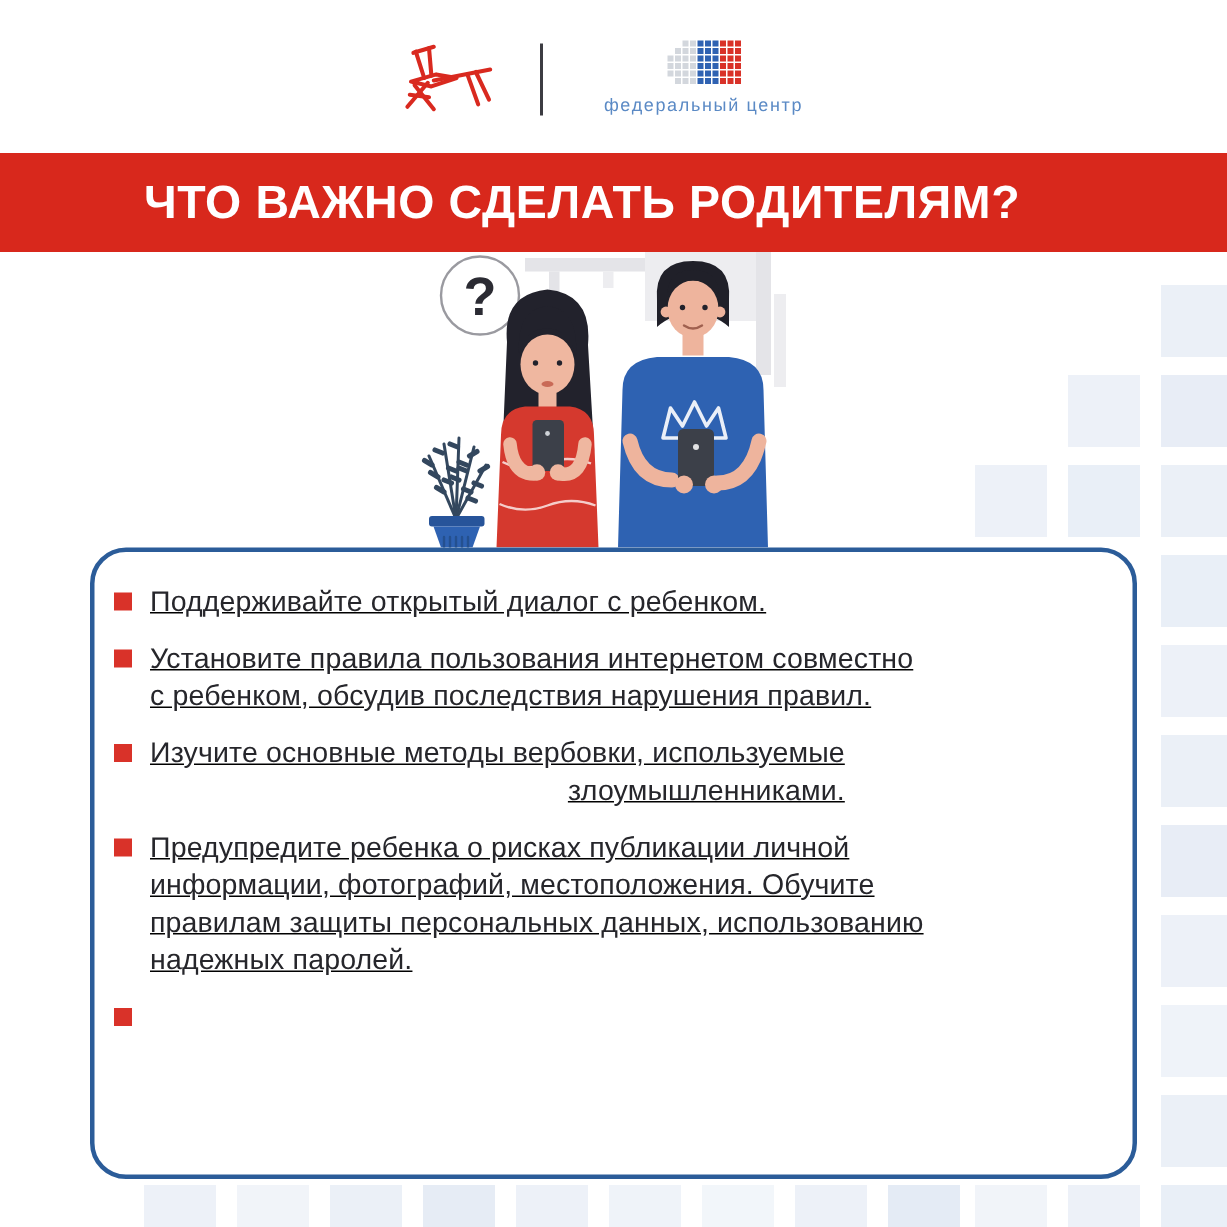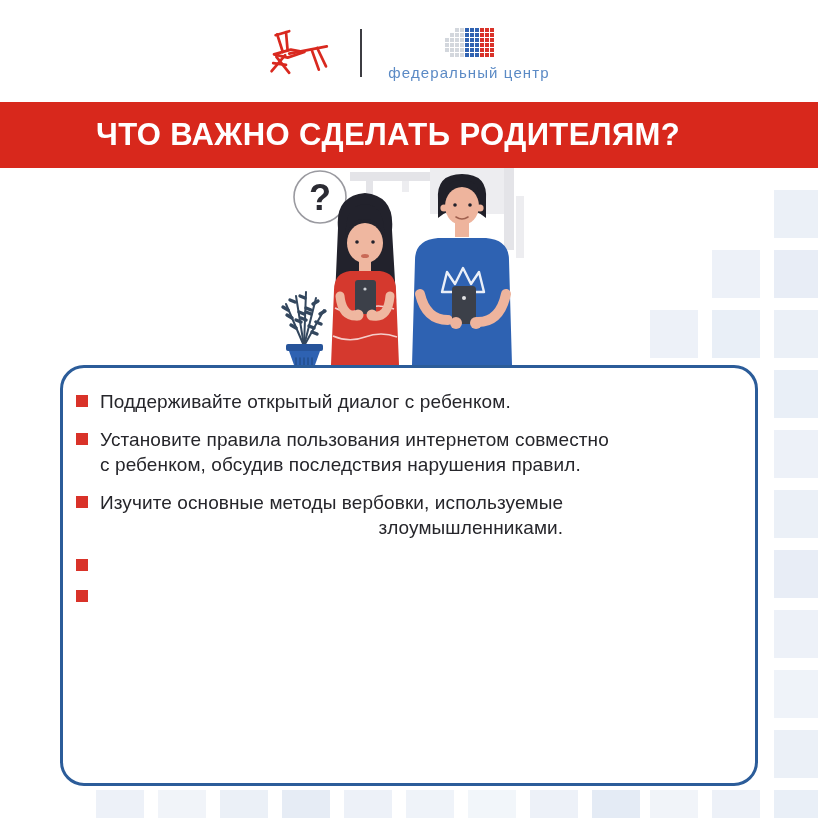--- a/index.html
+++ b/index.html
@@ -10,34 +10,34 @@
   
   .bg-square{position:absolute;width:48px;height:48px;}
   
   .brand{position:absolute;left:0;top:0;width:818px;height:102px;}
   .chair-logo{position:absolute;left:266px;top:20px;width:64px;height:64px;}
   .brand-divider{position:absolute;left:360px;top:29px;width:2px;height:48px;background:#3c3c42;}
   .org-logo{position:absolute;left:384px;top:18px;width:170px;height:70px;text-align:center;}
   .mosaic{display:inline-grid;grid-template-columns:repeat(10,4px);grid-auto-rows:4px;gap:1px;margin:2px auto 4px auto;}
   .mosaic i{display:block;width:4px;height:4px;}
   .org-title{font-size:18.5px;font-weight:700;letter-spacing:0.6px;line-height:1;}
-  .org-subtitle{font-size:15px;letter-spacing:1.1px;margin-top:4px;line-height:1;}
+  .org-subtitle{font-size:12px;letter-spacing:1.1px;margin-top:4px;line-height:1;}
   
   .banner{position:absolute;left:0;top:102px;width:818px;height:66px;}
   .banner h1{
     margin:0;padding:0 0 0 96px;font-size:31px;line-height:66px;font-weight:700;
     letter-spacing:0.4px;white-space:nowrap;
   }
   
   .illustration{position:absolute;left:250px;top:168px;width:310px;height:197px;}
   
   .content-box{
     position:absolute;left:60px;top:365px;width:698px;height:421px;
     background:#ffffff;border:3px solid #2b5c99;border-radius:24px;
-    box-sizing:border-box;padding:21px 28px 10px 13px;z-index:5;
+    box-sizing:border-box;padding:21px 28px 10px 13px;z-index:5;text-decoration:underline;
   }
   .checklist{list-style:none;margin:0;padding:0;}
   .checklist li{display:flex;align-items:flex-start;margin:0 0 13px 0;}
   .checklist .bullet{flex:0 0 auto;width:12px;height:12px;margin:6px 12px 0 0;}
   .checklist .item-text{
     font-size:19px;line-height:25px;color:#26262b;letter-spacing:0.1px;
     white-space:pre-line;
   }
 </style>
 </head>
@@ -261,20 +261,24 @@
           <span class="item-text" style="color: rgb(38, 38, 43);">Установите правила пользования интернетом совместно
 с ребенком, обсудив последствия нарушения правил.</span>
         </li>
         <li>
           <span class="bullet" style="background: rgb(217, 50, 41);"></span>
           <span class="item-text" style="color: rgb(38, 38, 43); text-align: right;">Изучите основные методы вербовки, используемые
 злоумышленниками.</span>
         </li>
         <li>
           <span class="bullet" style="background: rgb(217, 50, 41);"></span>
+          <span class="item-text" style="color: rgb(38, 38, 43);">Предупредите ребенка о рисках публикации личной
+информации, фотографий, местоположения. Обучите
+правилам защиты персональных данных, использованию
+надежных паролей.</span>
         </li>
         <li>
           <span class="bullet" style="background: rgb(217, 50, 41);"></span>
         </li>
       </ul>
   </div>
 
 </div>
 
 </body></html>

